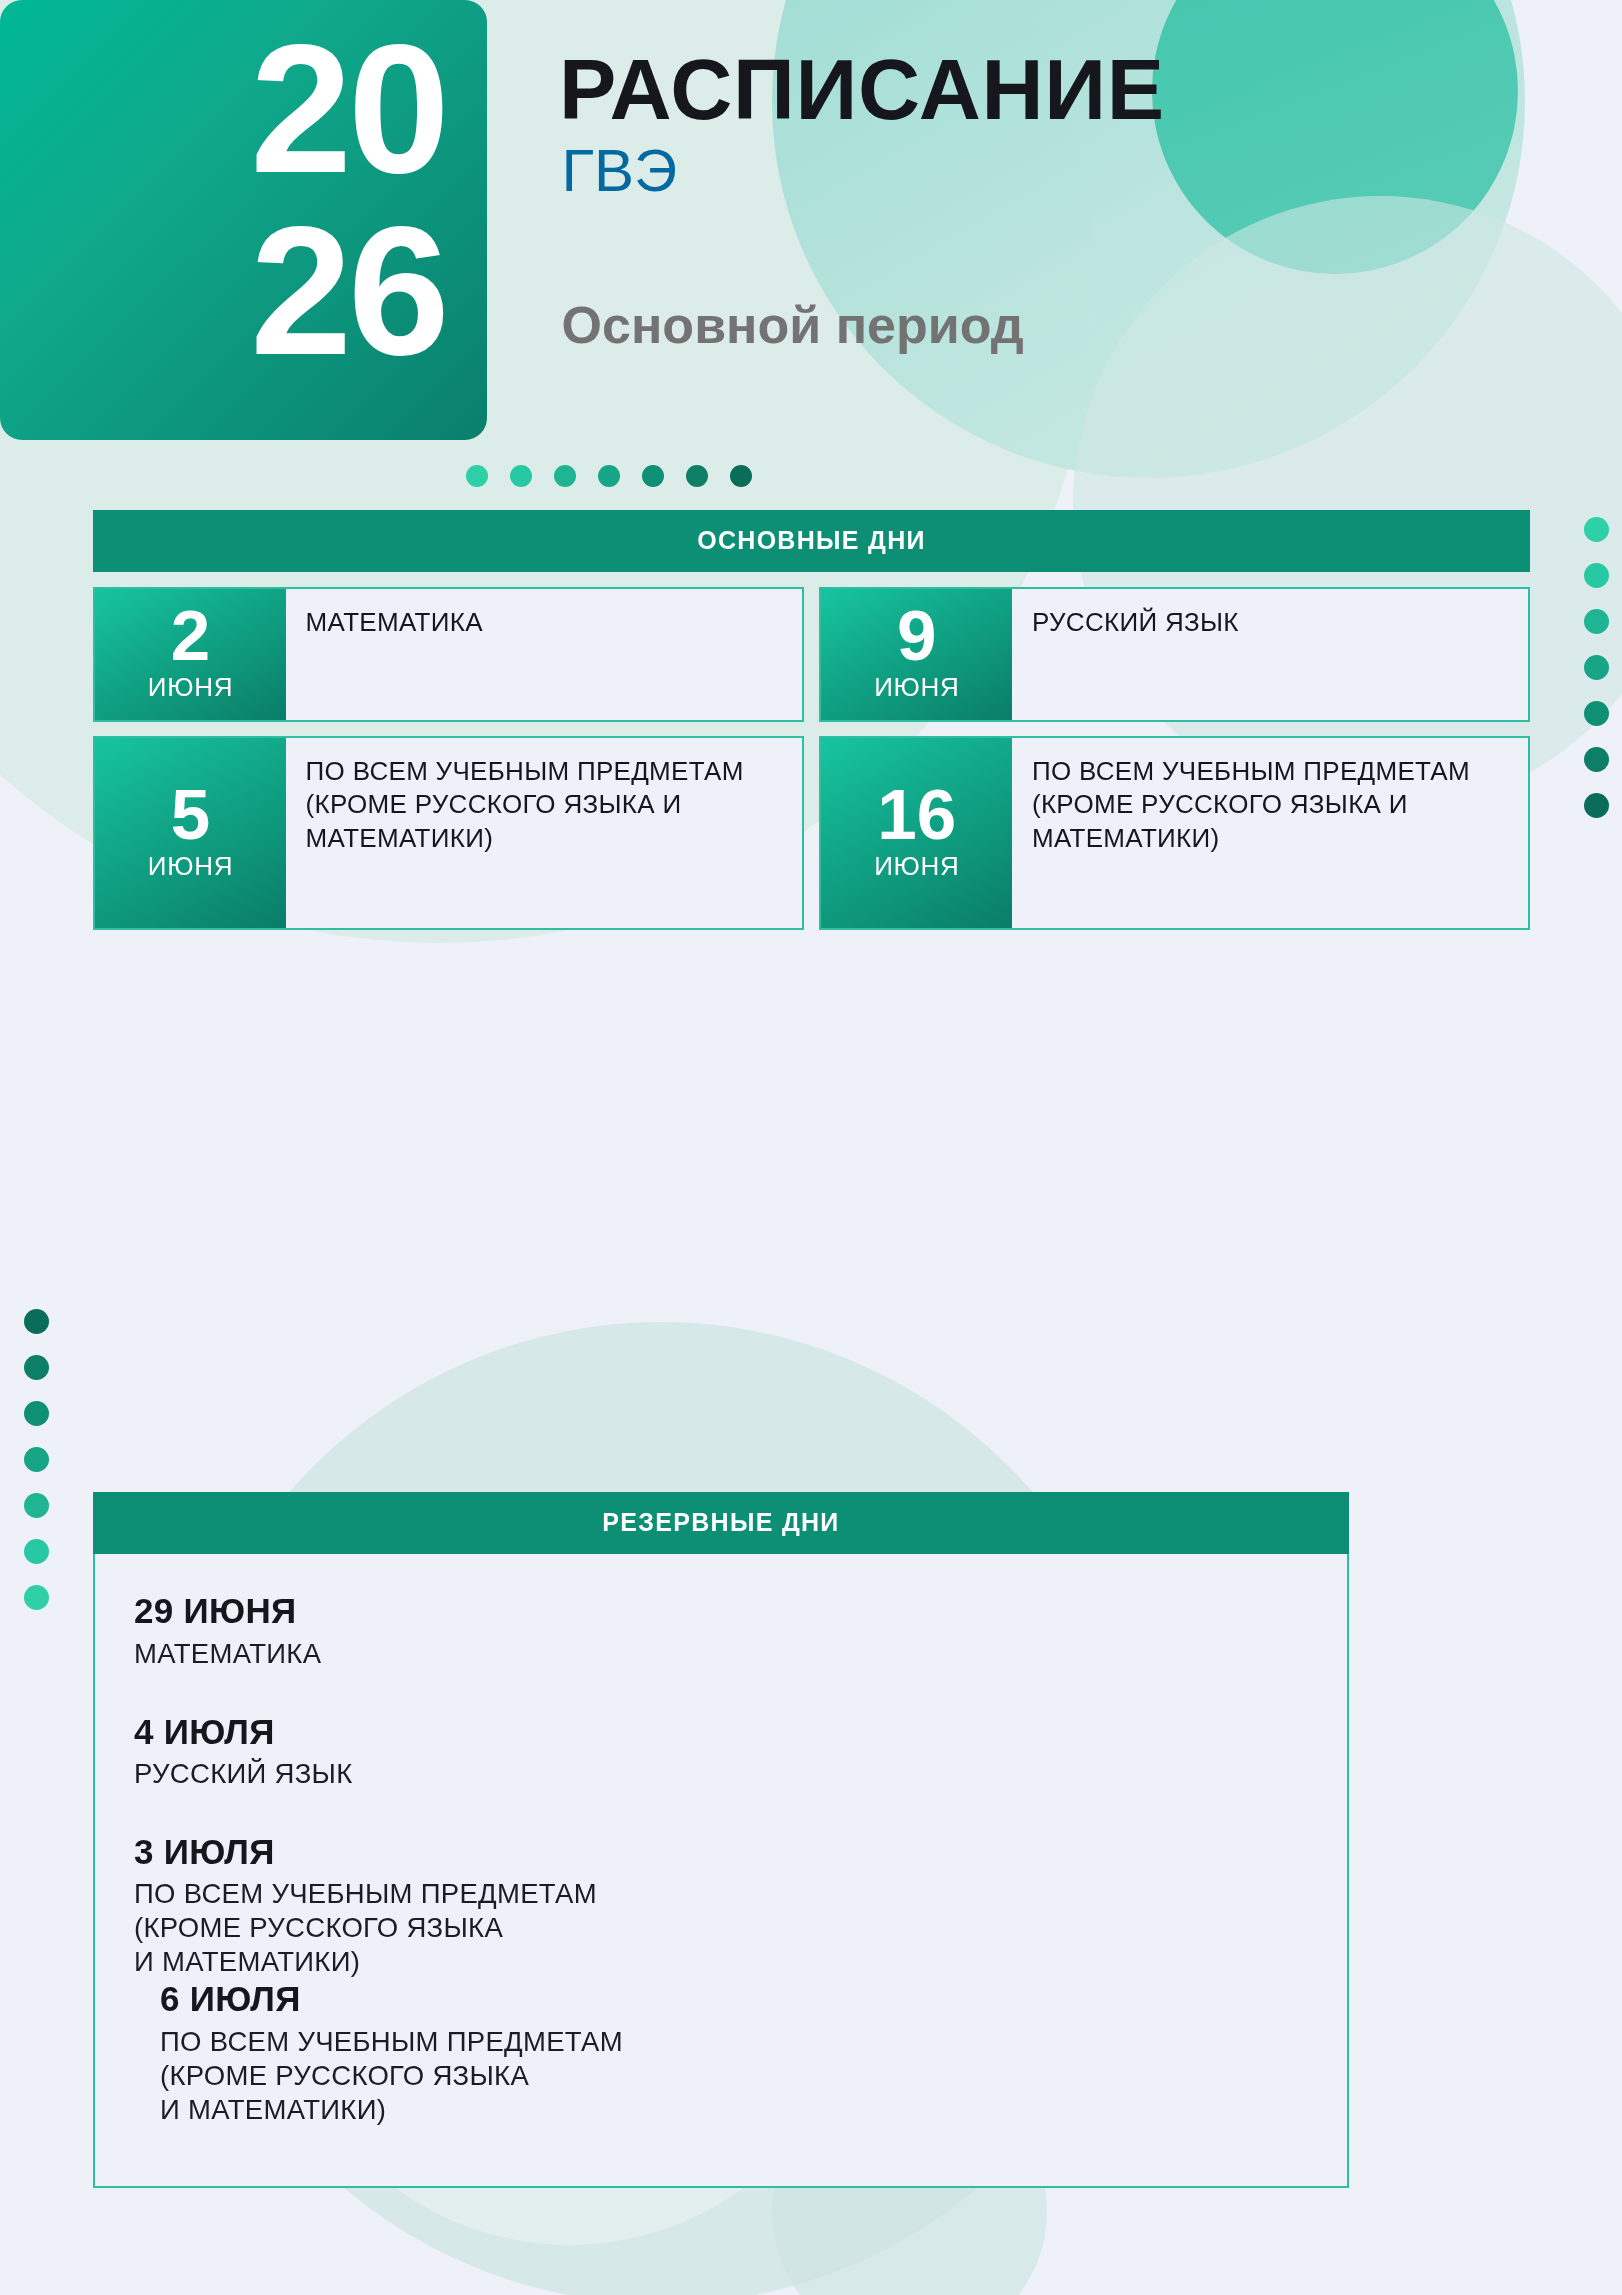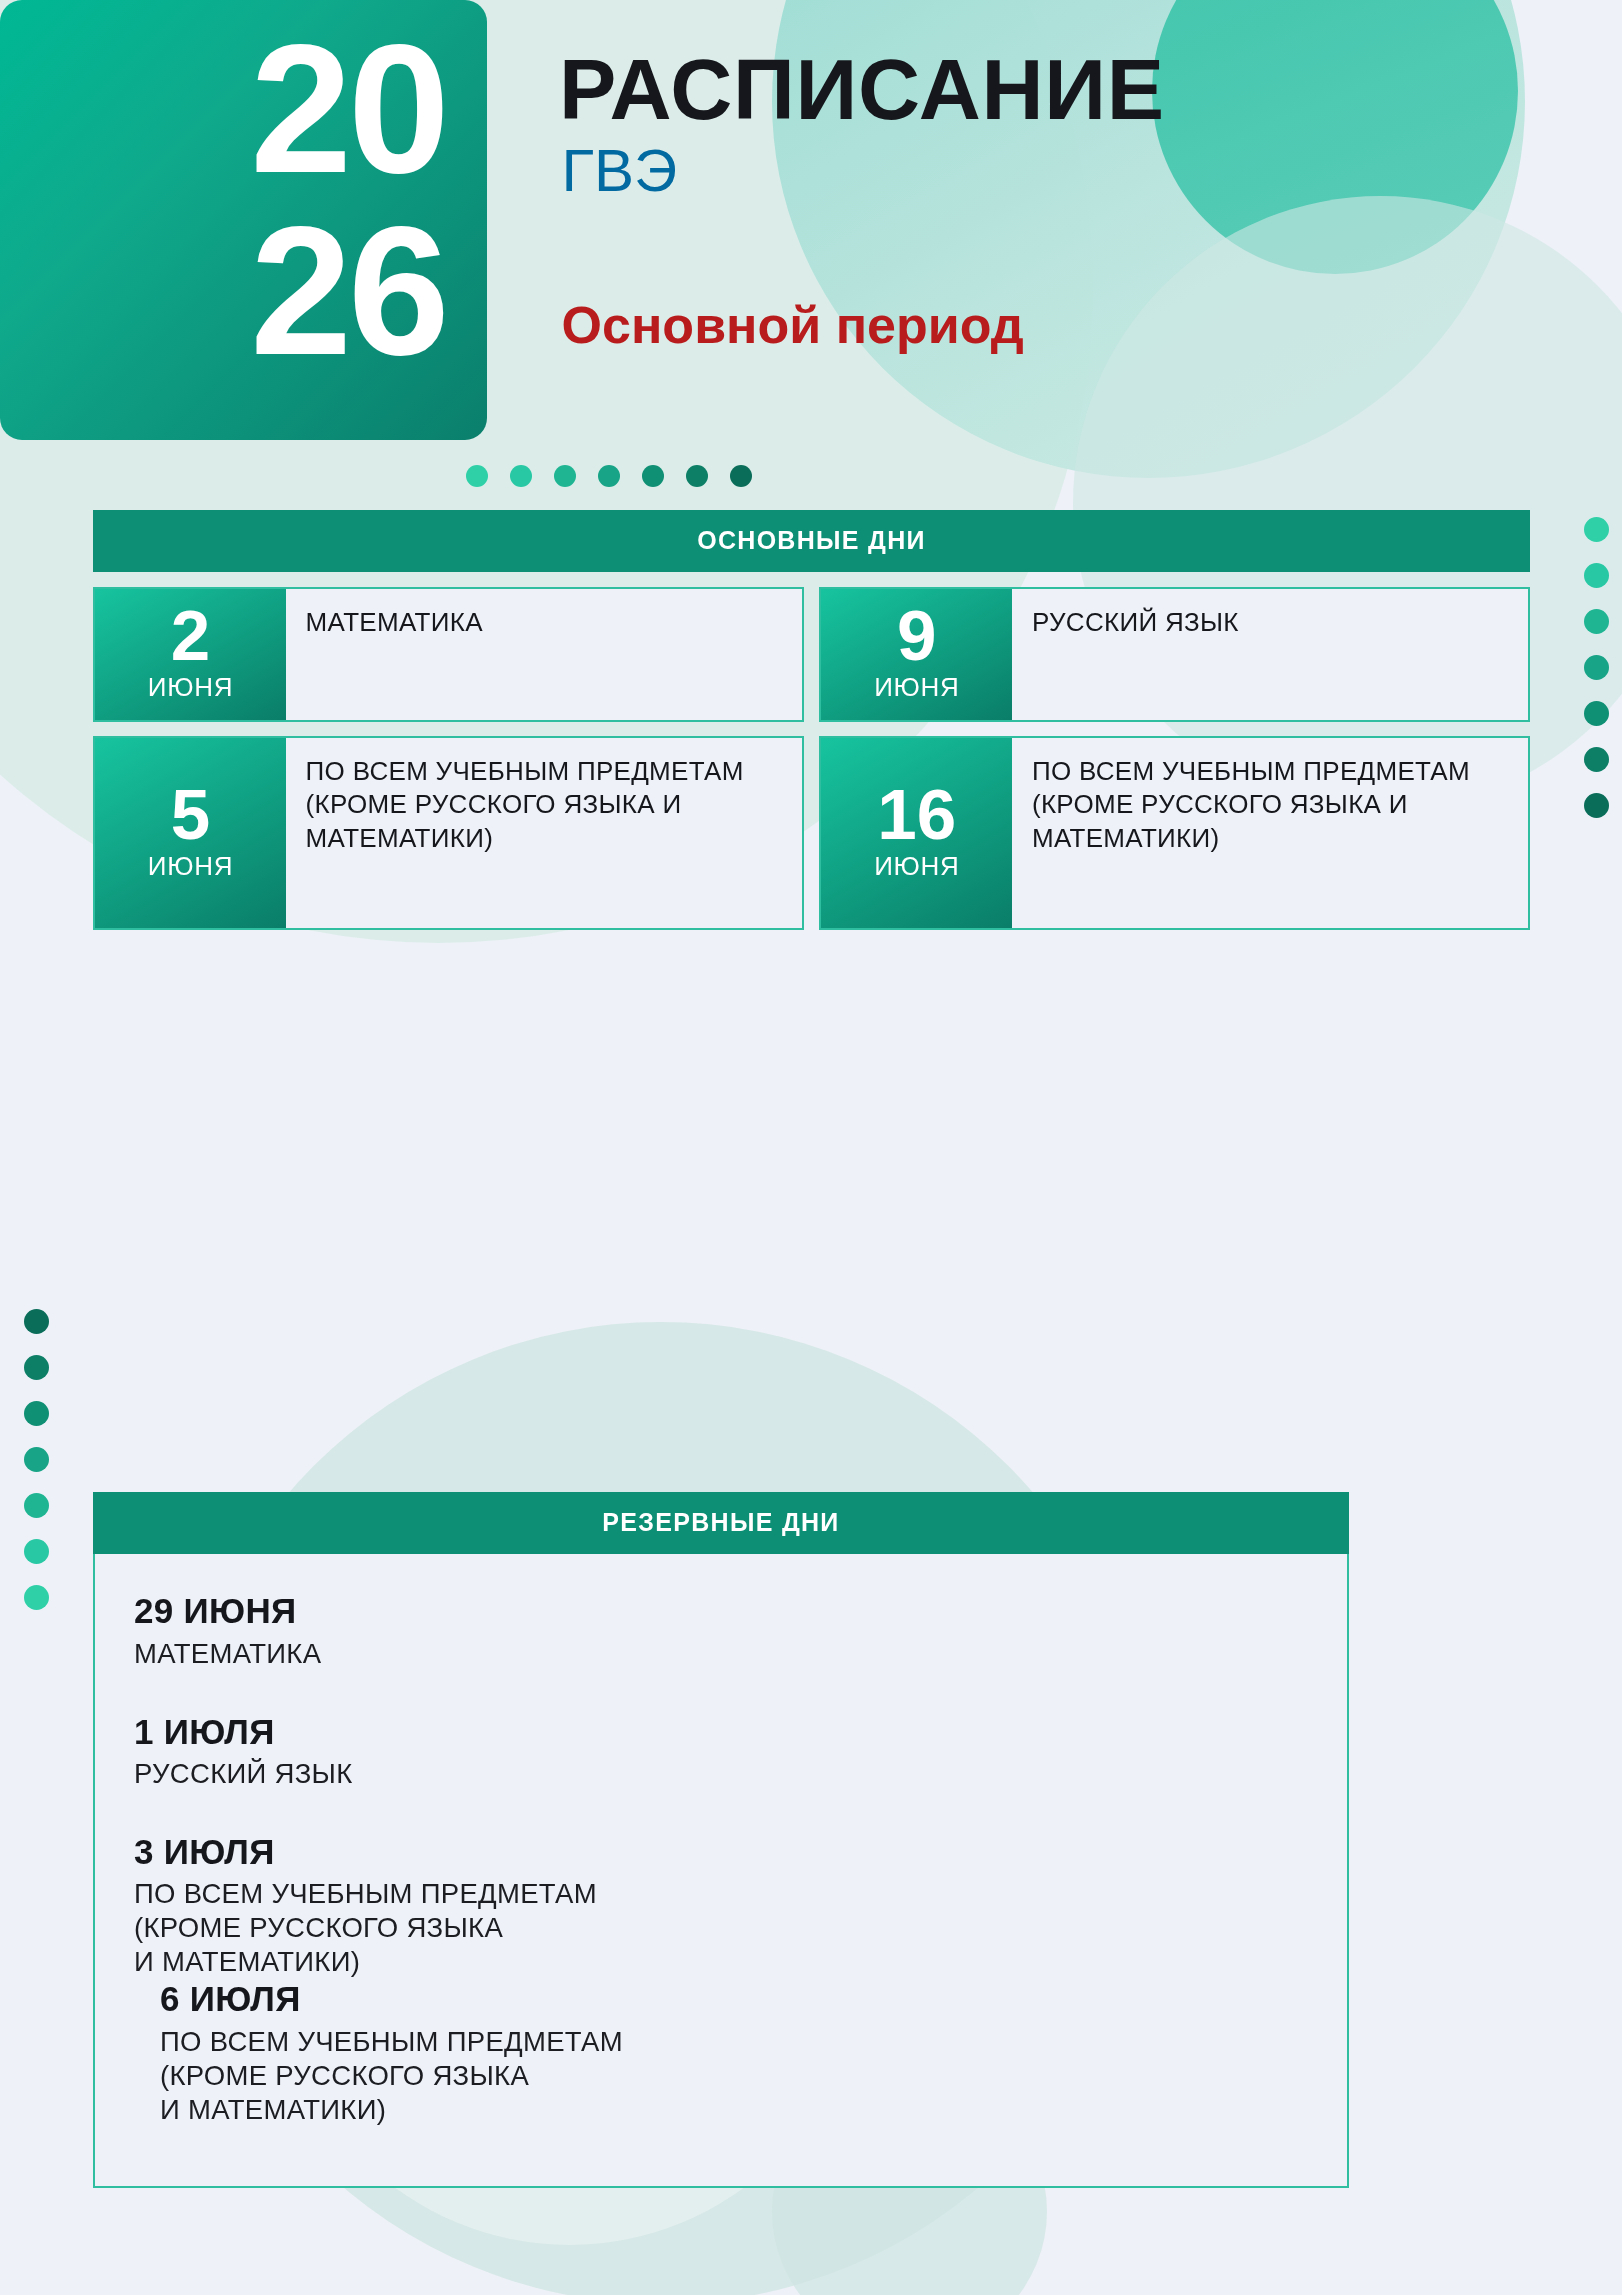--- a/index.html
+++ b/index.html
@@ -109,21 +109,21 @@
     margin: 9.2px 0 0 2.6px;
     font-size: 60px;
     font-weight: 400;
     color: #0369a1;
     line-height: 1;
   }
   .header h3 {
     margin: 98px 0 0 2.6px;
     font-size: 52px;
     font-weight: 700;
-    color: #b91c1c;
+    color: #737373;
     line-height: 1;
   }
 
   
   .dots-row {
     position: absolute;
     left: 466px; top: 465px;
     display: flex;
     gap: 22px;
     z-index: 3;
@@ -360,21 +360,21 @@
 
 <div class="section-reserve">
   <div class="band">РЕЗЕРВНЫЕ ДНИ</div>
   <div class="reserve-body">
     <div class="reserve-col left" id="reserve-left">
         <div class="r-item">
           <div class="r-date">29 ИЮНЯ</div>
           <div class="r-subj">МАТЕМАТИКА</div>
         </div>
         <div class="r-item">
-          <div class="r-date">1 ИЮЛЯ</div>
+          <div class="r-date">4 ИЮЛЯ</div>
           <div class="r-subj">РУССКИЙ ЯЗЫК</div>
         </div>
         <div class="r-item">
           <div class="r-date">3 ИЮЛЯ</div>
           <div class="r-subj">ПО ВСЕМ УЧЕБНЫМ ПРЕДМЕТАМ
 (КРОМЕ РУССКОГО ЯЗЫКА
 И МАТЕМАТИКИ)</div>
         </div>
       </div>
     <div class="reserve-col right" id="reserve-right">

